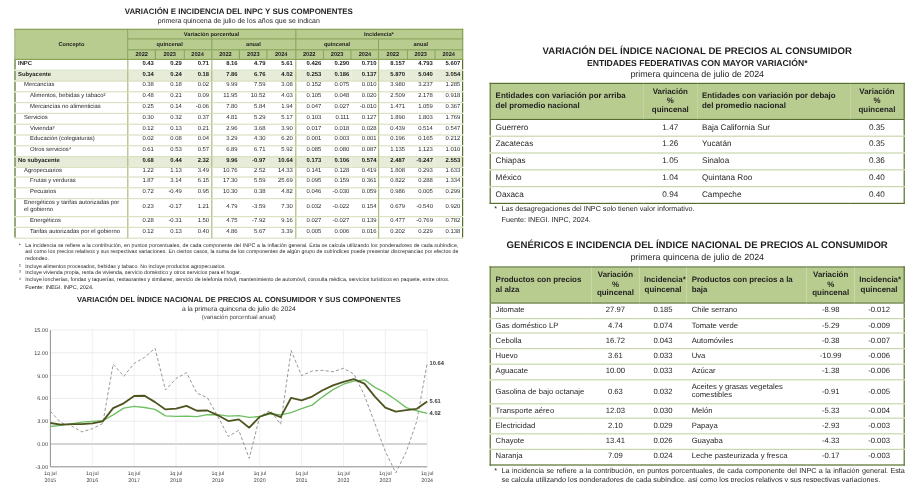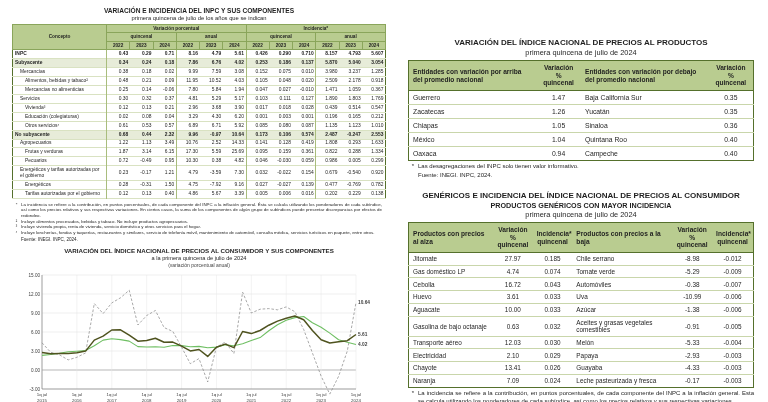--- a/index.html
+++ b/index.html
@@ -416,21 +416,22 @@
           <text x="346" y="35.21333333333333" font-size="4.8" font-weight="bold" fill="#3b3b3b">10.64</text>
           <text x="346" y="67.07" font-size="4.8" font-weight="bold" fill="#3b3b3b">5.61</text>
           <text x="346" y="77.13999999999999" font-size="4.8" font-weight="bold" fill="#2e9e3f">4.02</text>
         </svg>
 
     </section>
   </div>
 
   <div class="col-right">
     <section>
-      <div class="r-title1">VARIACIÓN DEL ÍNDICE NACIONAL DE PRECIOS AL PRODUCTOS</div>
+      <div class="r-title1">VARIACIÓN DEL ÍNDICE NACIONAL DE PRECIOS AL CONSUMIDOR</div>
+      <div class="r-title2">ENTIDADES FEDERATIVAS CON MAYOR VARIACIÓN*</div>
       <div class="r-title3">primera quincena de julio de 2024</div>
       <table class="rt" id="tbl2">
           <colgroup>
             <col style="width: 37%;">
             <col style="width: 13%;">
             <col style="width: 37%;">
             <col style="width: 13%;">
           </colgroup>
           <thead>
             <tr>
@@ -477,21 +478,20 @@
           <div class="r-note">
             <span class="mk">*</span>
             <span class="tx">Las desagregaciones del INPC solo tienen valor informativo.</span>
           </div>
         </div>
       <div class="r-source">Fuente: INEGI. INPC, 2024.</div>
     </section>
 
     <section class="products-block">
       <div class="r-title1">GENÉRICOS E INCIDENCIA DEL ÍNDICE NACIONAL DE PRECIOS AL CONSUMIDOR</div>
-      <div class="r-title2">PRODUCTOS GENÉRICOS CON MAYOR INCIDENCIA</div>
       <div class="r-title3">primera quincena de julio de 2024</div>
       <table class="rt" id="tbl3">
           <colgroup>
             <col style="width: 24.5%;">
             <col style="width: 11.5%;">
             <col style="width: 11.5%;">
             <col style="width: 29%;">
             <col style="width: 11.5%;">
             <col style="width: 12%;">
           </colgroup>

